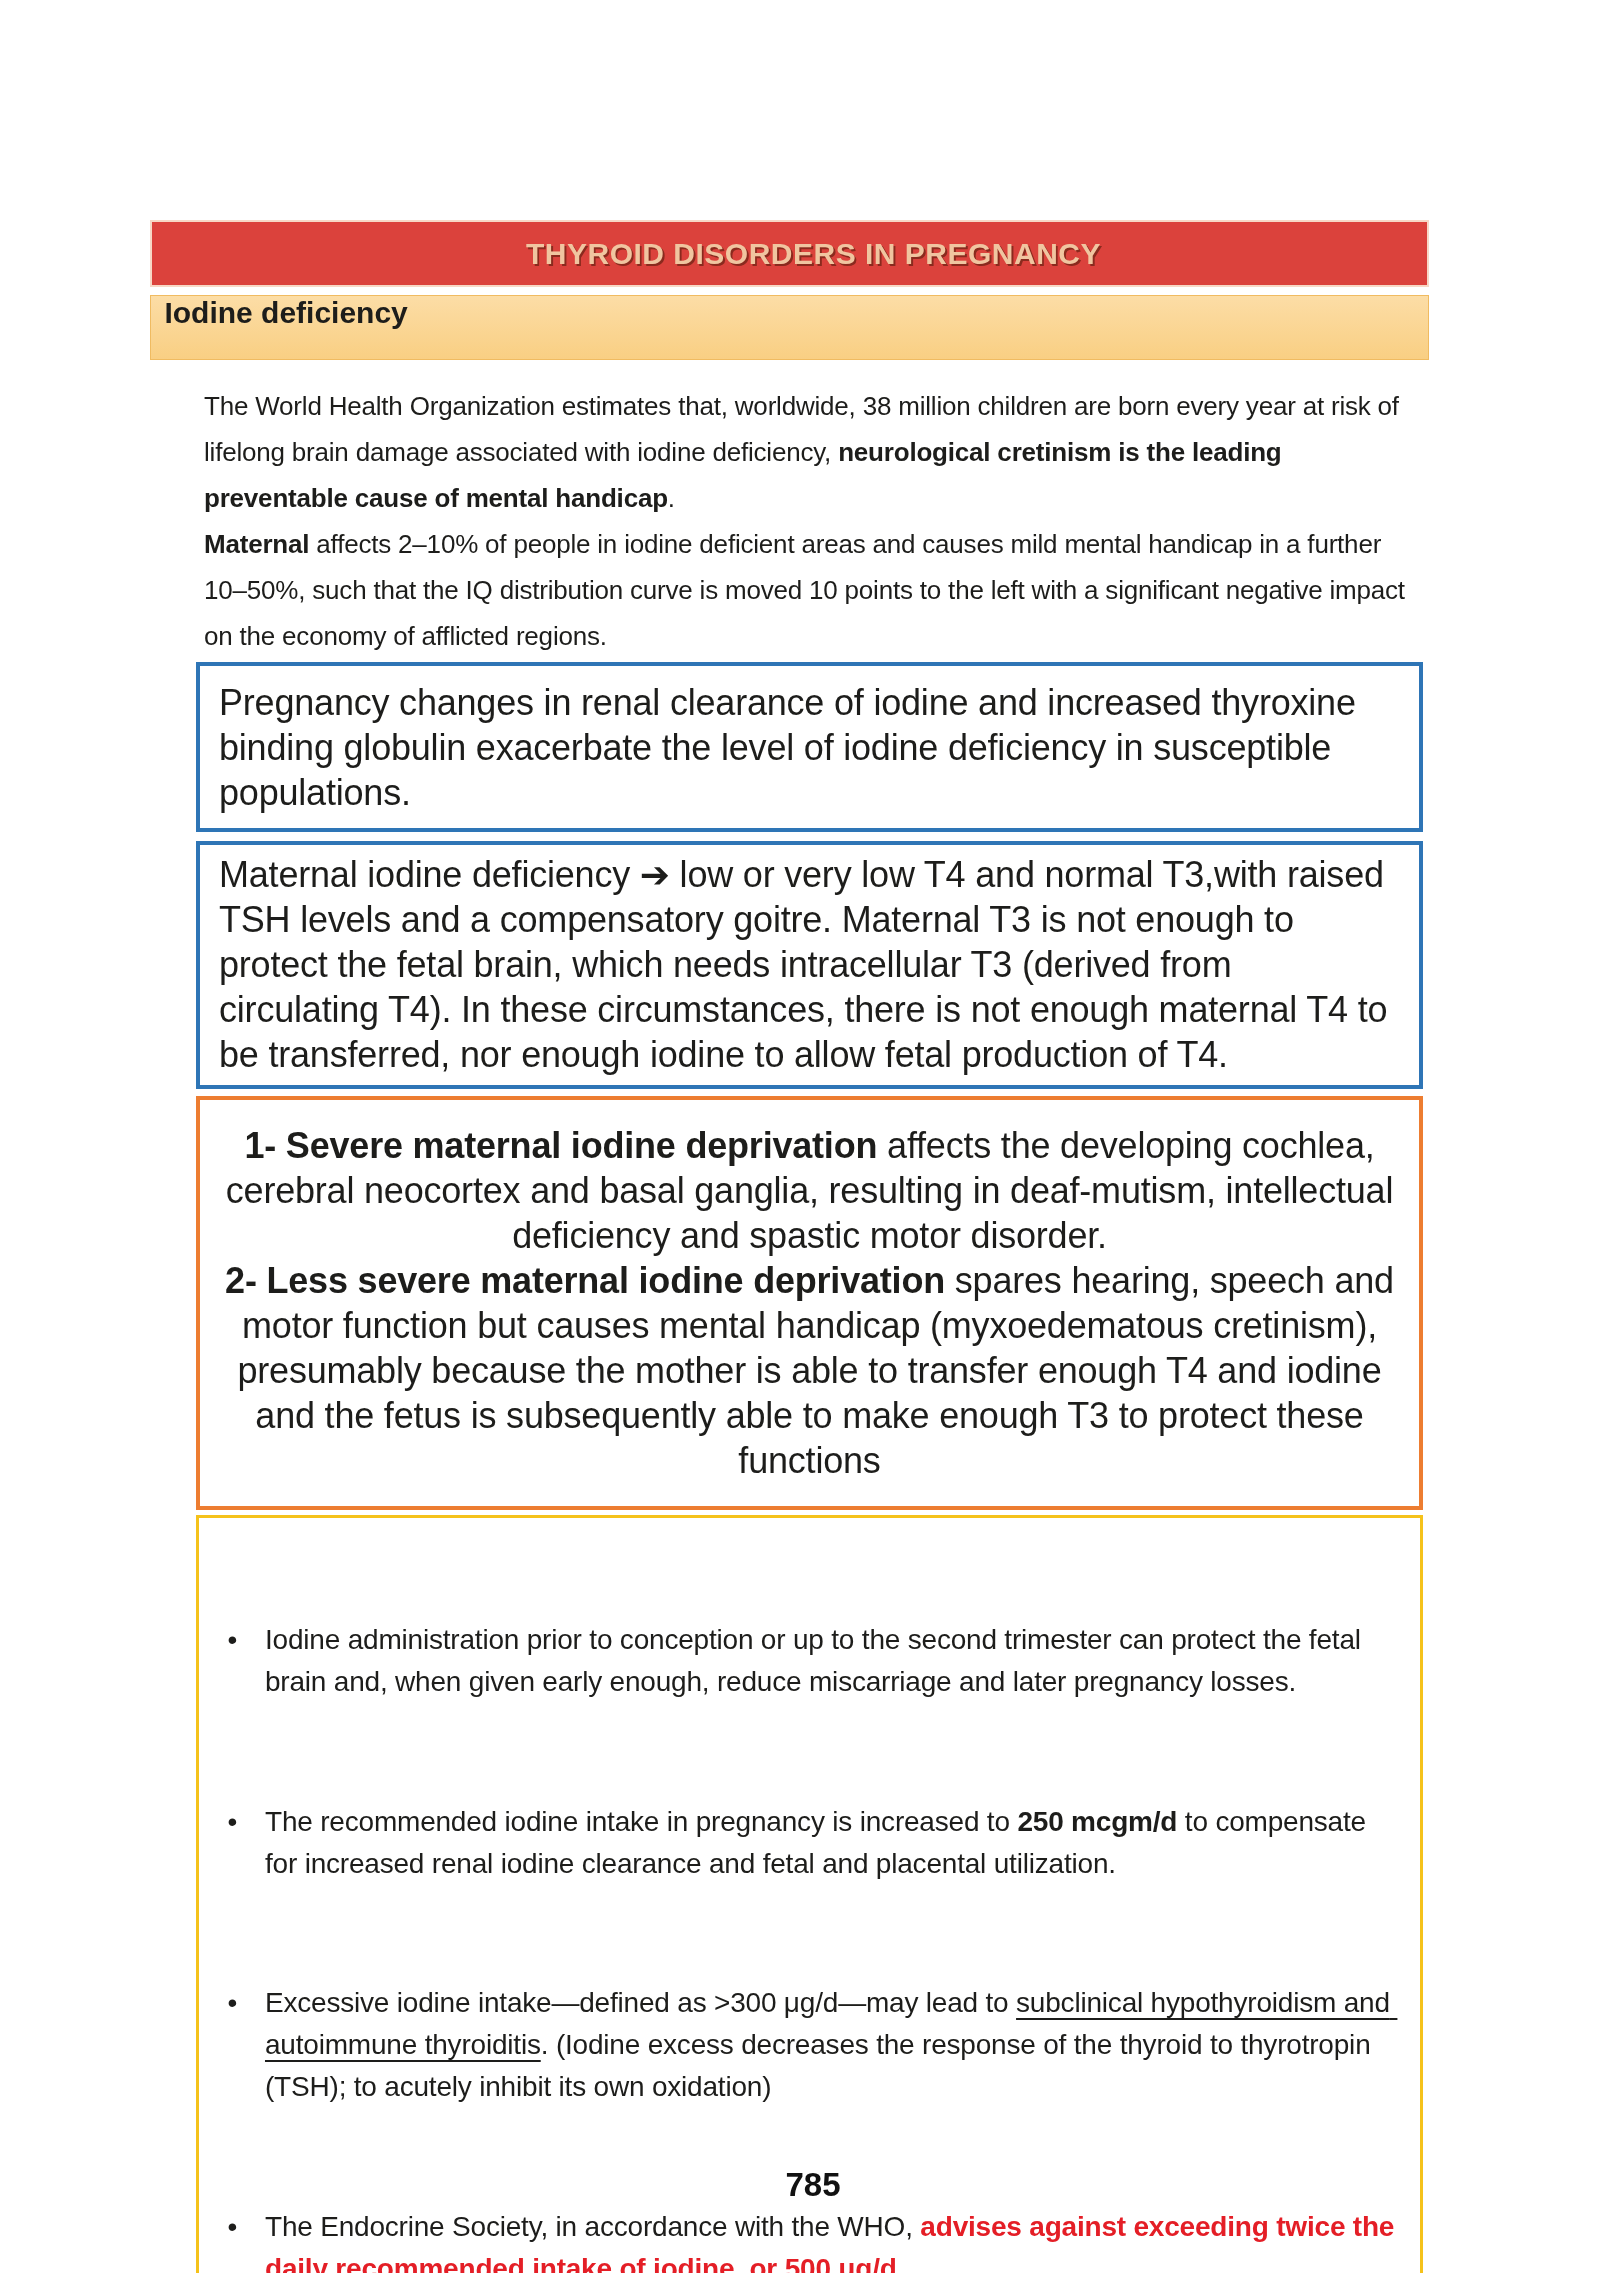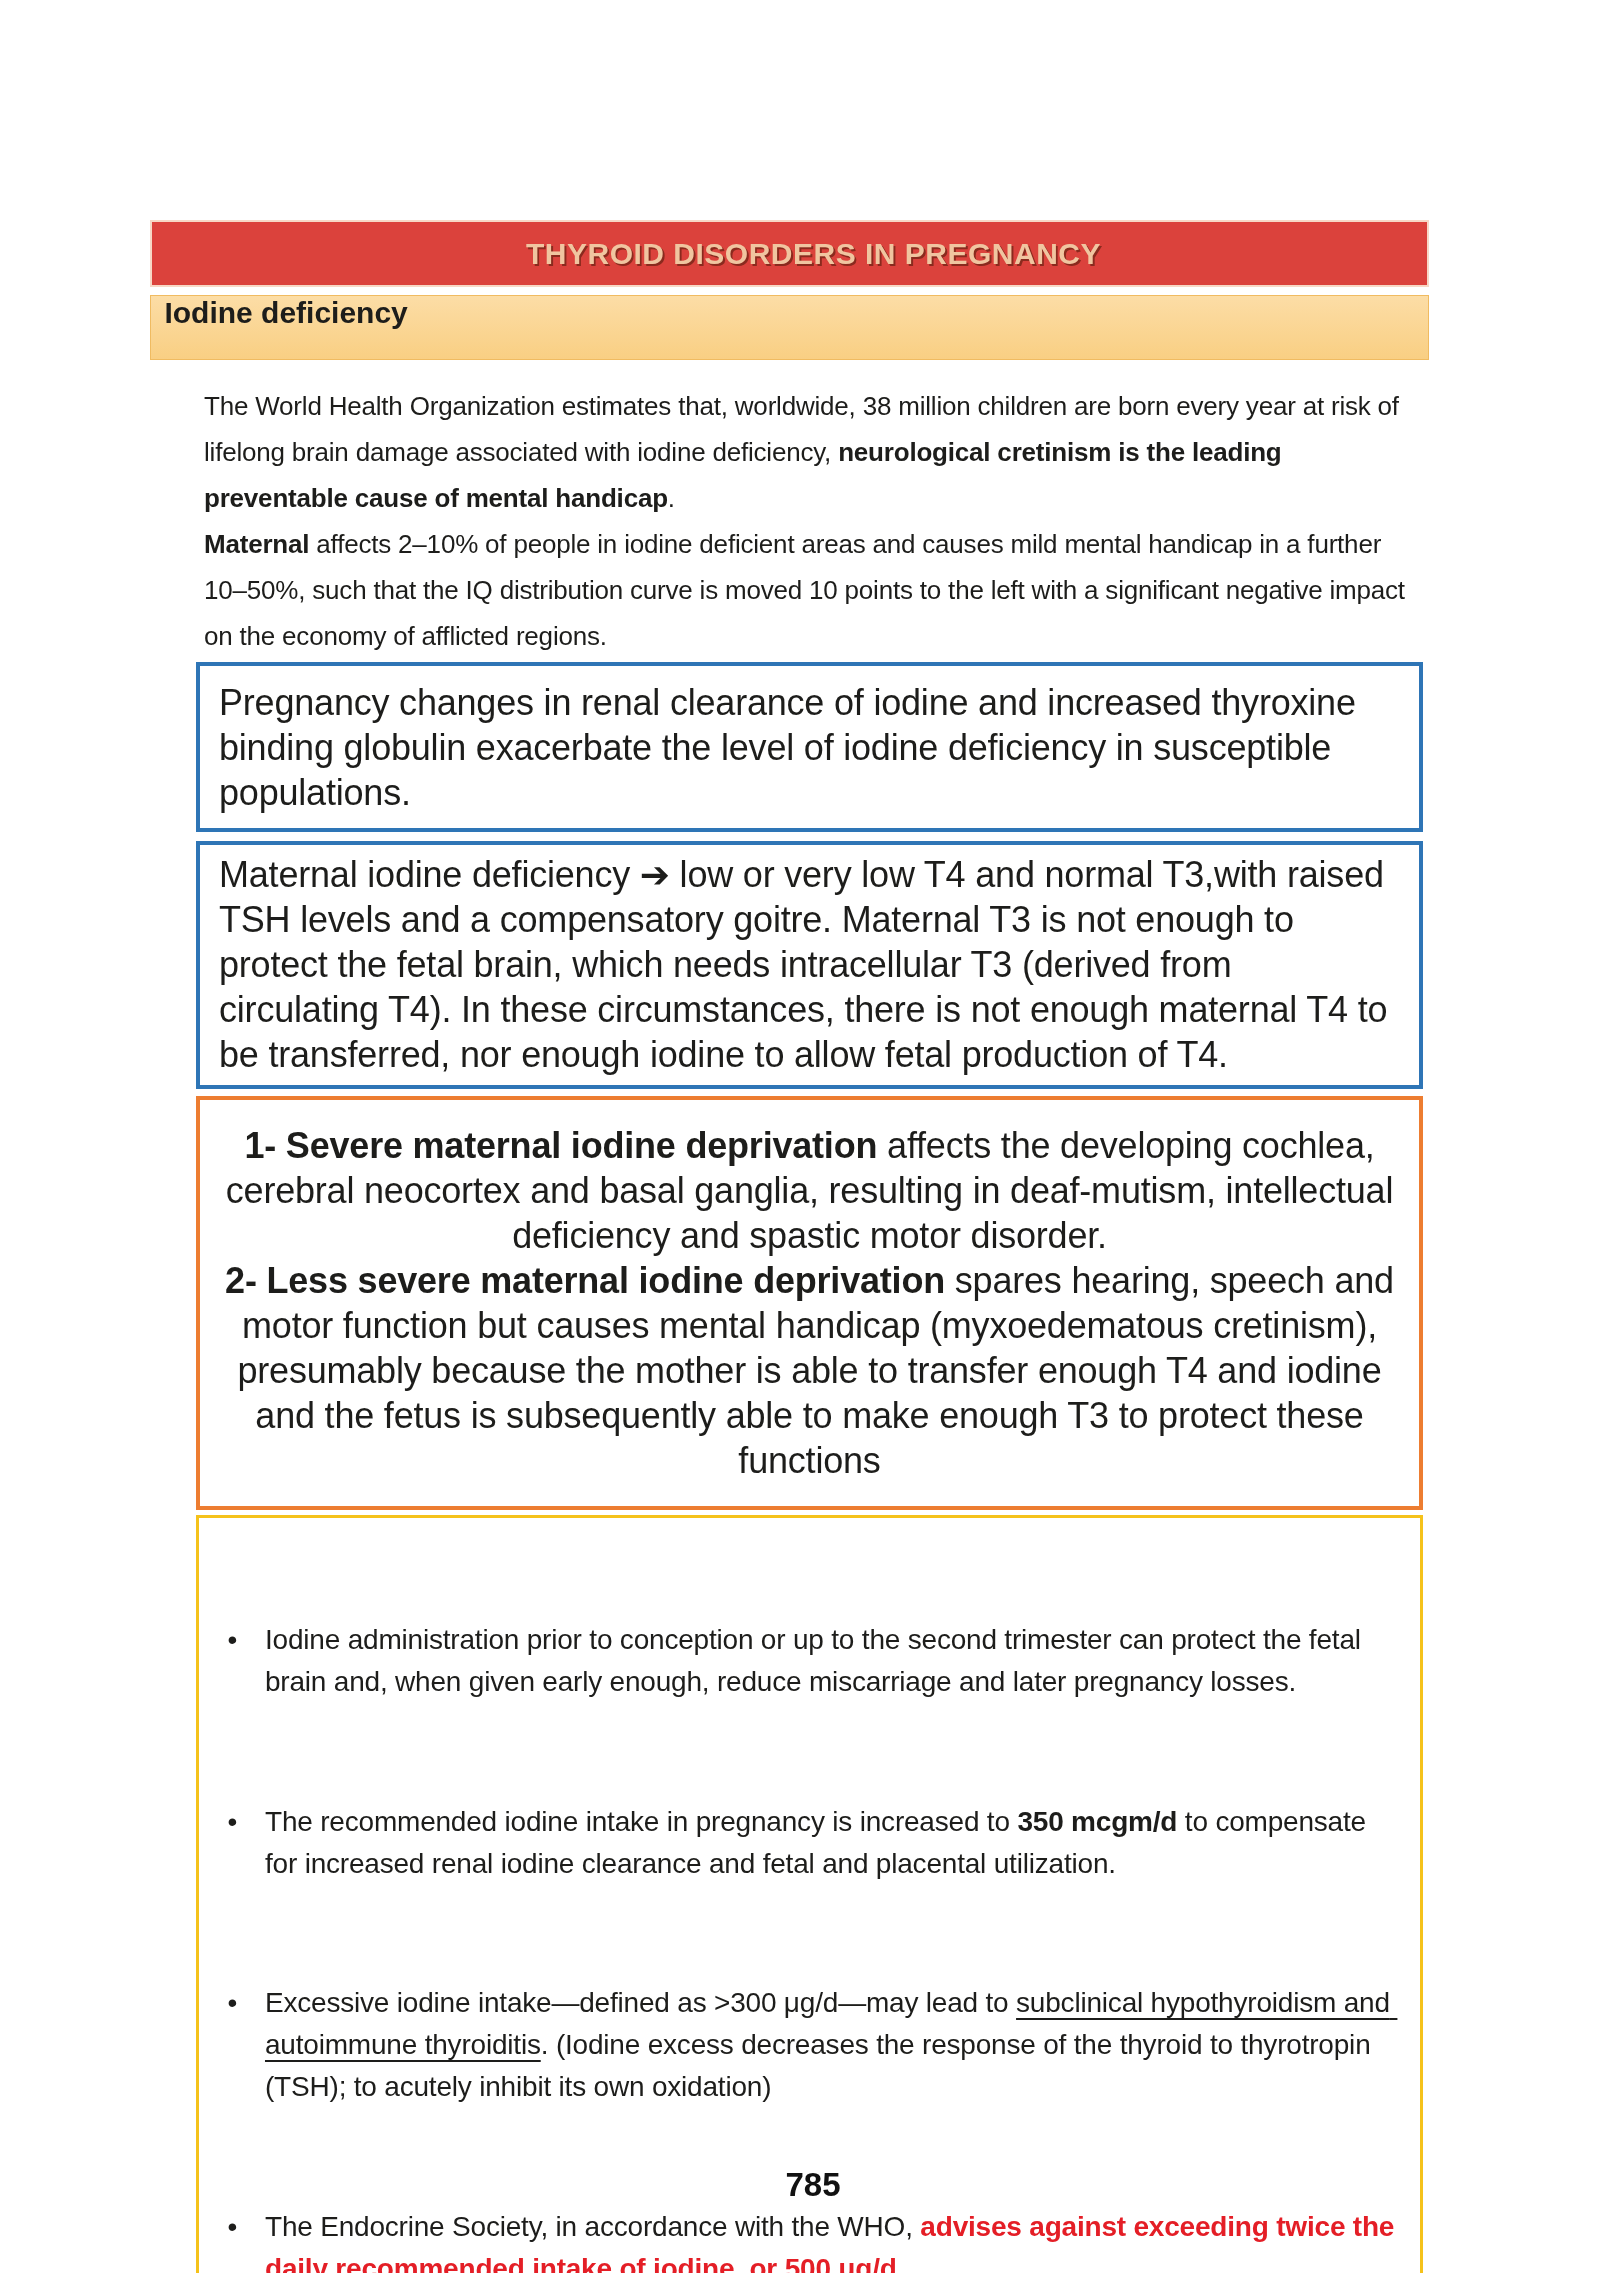--- a/index.html
+++ b/index.html
@@ -106,21 +106,21 @@
 </span><span class="sg-b">2- Less severe maternal iodine deprivation</span><span> spares hearing, speech and motor function but causes mental handicap (myxoedematous cretinism), presumably because the mother is able to transfer enough T4 and iodine and the fetus is subsequently able to make enough T3 to protect these functions</span></div>
 
 
     <div class="box box-yellow">
       <div class="bullet">
         <span class="marker">•</span>
         <span class="bullet-text"><span>Iodine administration prior to conception or up to the second trimester can protect the fetal brain and, when given early enough, reduce miscarriage and later pregnancy losses.</span></span>
       </div>
       <div class="bullet">
         <span class="marker">•</span>
-        <span class="bullet-text"><span>The recommended iodine intake in pregnancy is increased to </span><span class="sg-b">350 mcgm/d</span><span> to compensate for increased renal iodine clearance and fetal and placental utilization.</span></span>
+        <span class="bullet-text"><span>The recommended iodine intake in pregnancy is increased to </span><span class="sg-b">250 mcgm/d</span><span> to compensate for increased renal iodine clearance and fetal and placental utilization.</span></span>
       </div>
       <div class="bullet">
         <span class="marker">•</span>
         <span class="bullet-text"><span>Excessive iodine intake—defined as &gt;300 μg/d—may lead to </span><span class="sg-u">subclinical hypothyroidism and autoimmune thyroiditis</span><span>. (Iodine excess decreases the response of the thyroid to thyrotropin (TSH); to acutely inhibit its own oxidation)</span></span>
       </div>
       <div class="bullet">
         <span class="marker">•</span>
         <span class="bullet-text"><span>The Endocrine Society, in accordance with the WHO, </span><span class="sg-r">advises against exceeding twice the daily recommended intake of iodine, or 500 μg/d</span></span>
       </div>
       <div class="bullet">

